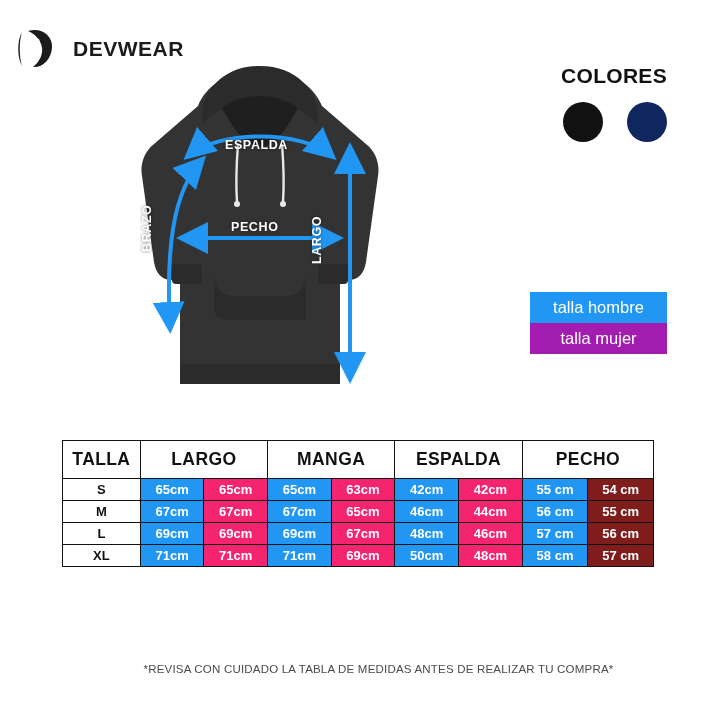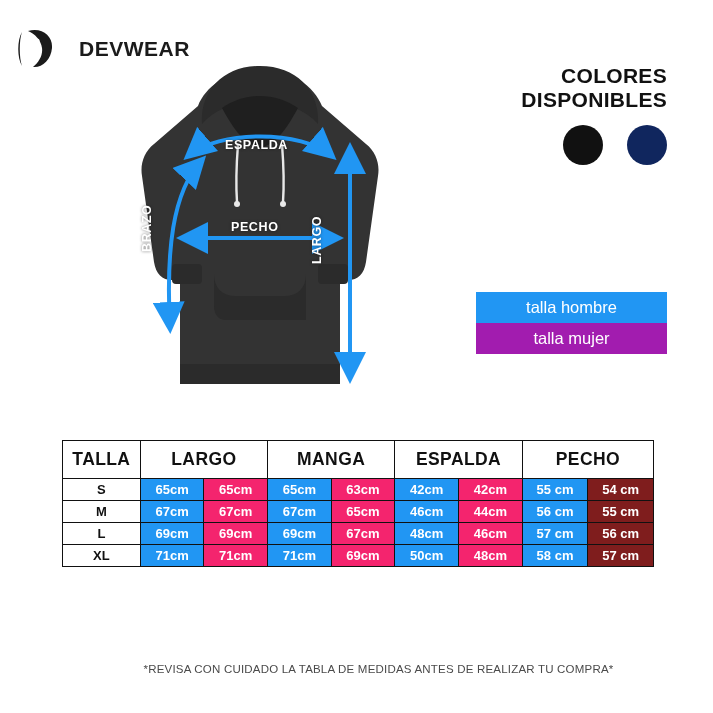--- a/index.html
+++ b/index.html
@@ -9,21 +9,21 @@
     background: #ffffff;
     font-family: "Liberation Sans", sans-serif;
     color: #1b1b1b;
     overflow: hidden;
     position: relative;
   }
 
   
   .brand {
     position: absolute; left: 16px; top: 28px;
-    display: flex; align-items: center; gap: 23px;
+    display: flex; align-items: center; gap: 17px;
   }
   .brand-mark { width: 40px; height: 42px; display:block; }
   .brand-name {
     font-size: 21px; font-weight: bold; letter-spacing: 0.5px; color: #1b1b1b;
   }
 
   
   .hoodie-area {
     position: absolute; left: 110px; top: 52px; width: 300px; height: 350px;
   }
@@ -41,21 +41,21 @@
 
   
   .colors-block { position: absolute; right: 46px; top: 64px; text-align: right; }
   .colors-title {
     font-size: 21px; font-weight: bold; line-height: 1.12; letter-spacing: 0.3px;
     color: #111;
   }
   .swatches { margin-top: 14px; display: flex; justify-content: flex-end; gap: 24px; }
   .swatch { width: 40px; height: 40px; border-radius: 50%; }
 
-  .legend { position: absolute; right: 46px; top: 292px; width: 191px; }
+  .legend { position: absolute; right: 46px; top: 292px; width: 137px; }
   .legend-row {
     height: 31px; display: flex; align-items: center; justify-content: center;
     color: #fff; font-size: 16.5px;
   }
   .legend-men { background: #2196f3; }
   .legend-women { background: #a21caf; }
 
   
   .table-wrap { position: absolute; left: 62px; top: 440px; width: 592px; }
   table.size-table { border-collapse: collapse; width: 592px; }
@@ -144,21 +144,20 @@
   </svg>
 
   <span class="meas-label" id="label-espalda">ESPALDA</span>
   <span class="meas-label" id="label-pecho">PECHO</span>
   <span class="meas-label" id="label-brazo">BRAZO</span>
   <span class="meas-label" id="label-largo">LARGO</span>
 </div>
 
 <div class="colors-block">
   <div class="colors-title">COLORES</div>
-  <div class="colors-title">DISPONIBLES</div>
   <div class="swatches">
     <span class="swatch" id="sw0" style="background: rgb(17, 17, 17);"></span>
     <span class="swatch" id="sw1" style="background: rgb(16, 38, 94);"></span>
   </div>
 </div>
 
 <div class="legend">
   <div class="legend-row legend-men">talla hombre</div>
   <div class="legend-row legend-women">talla mujer</div>
 </div>

